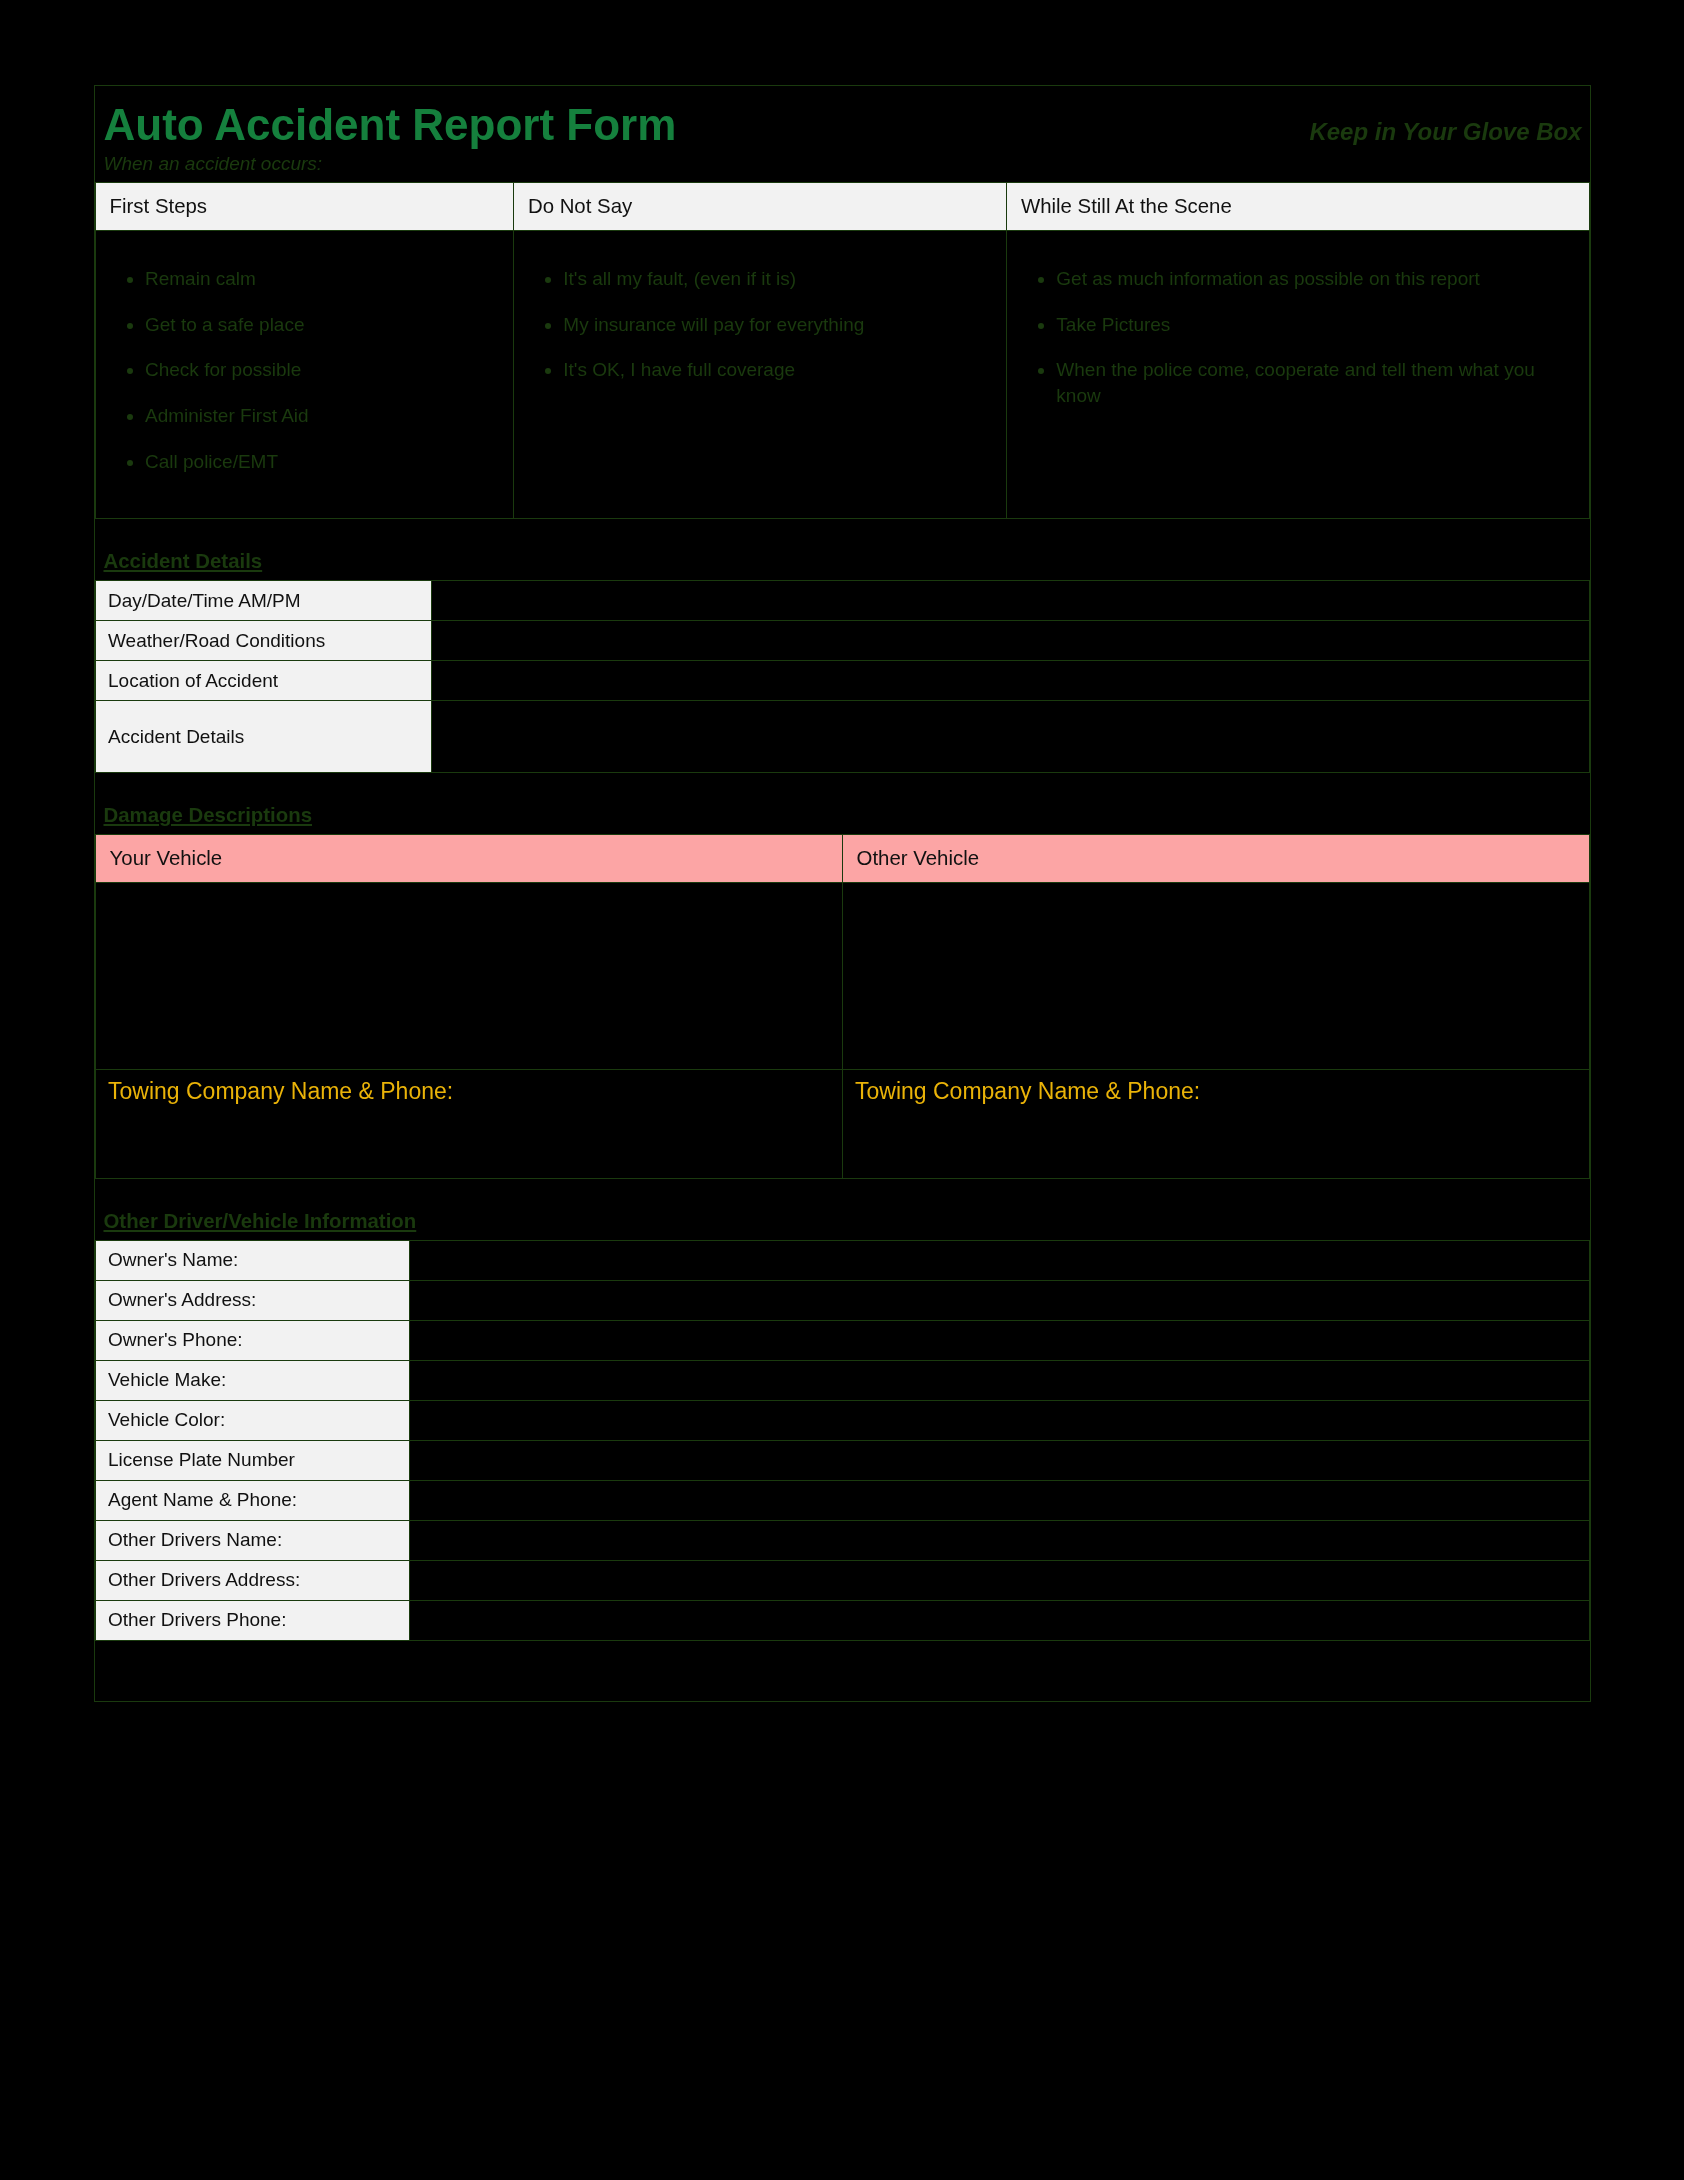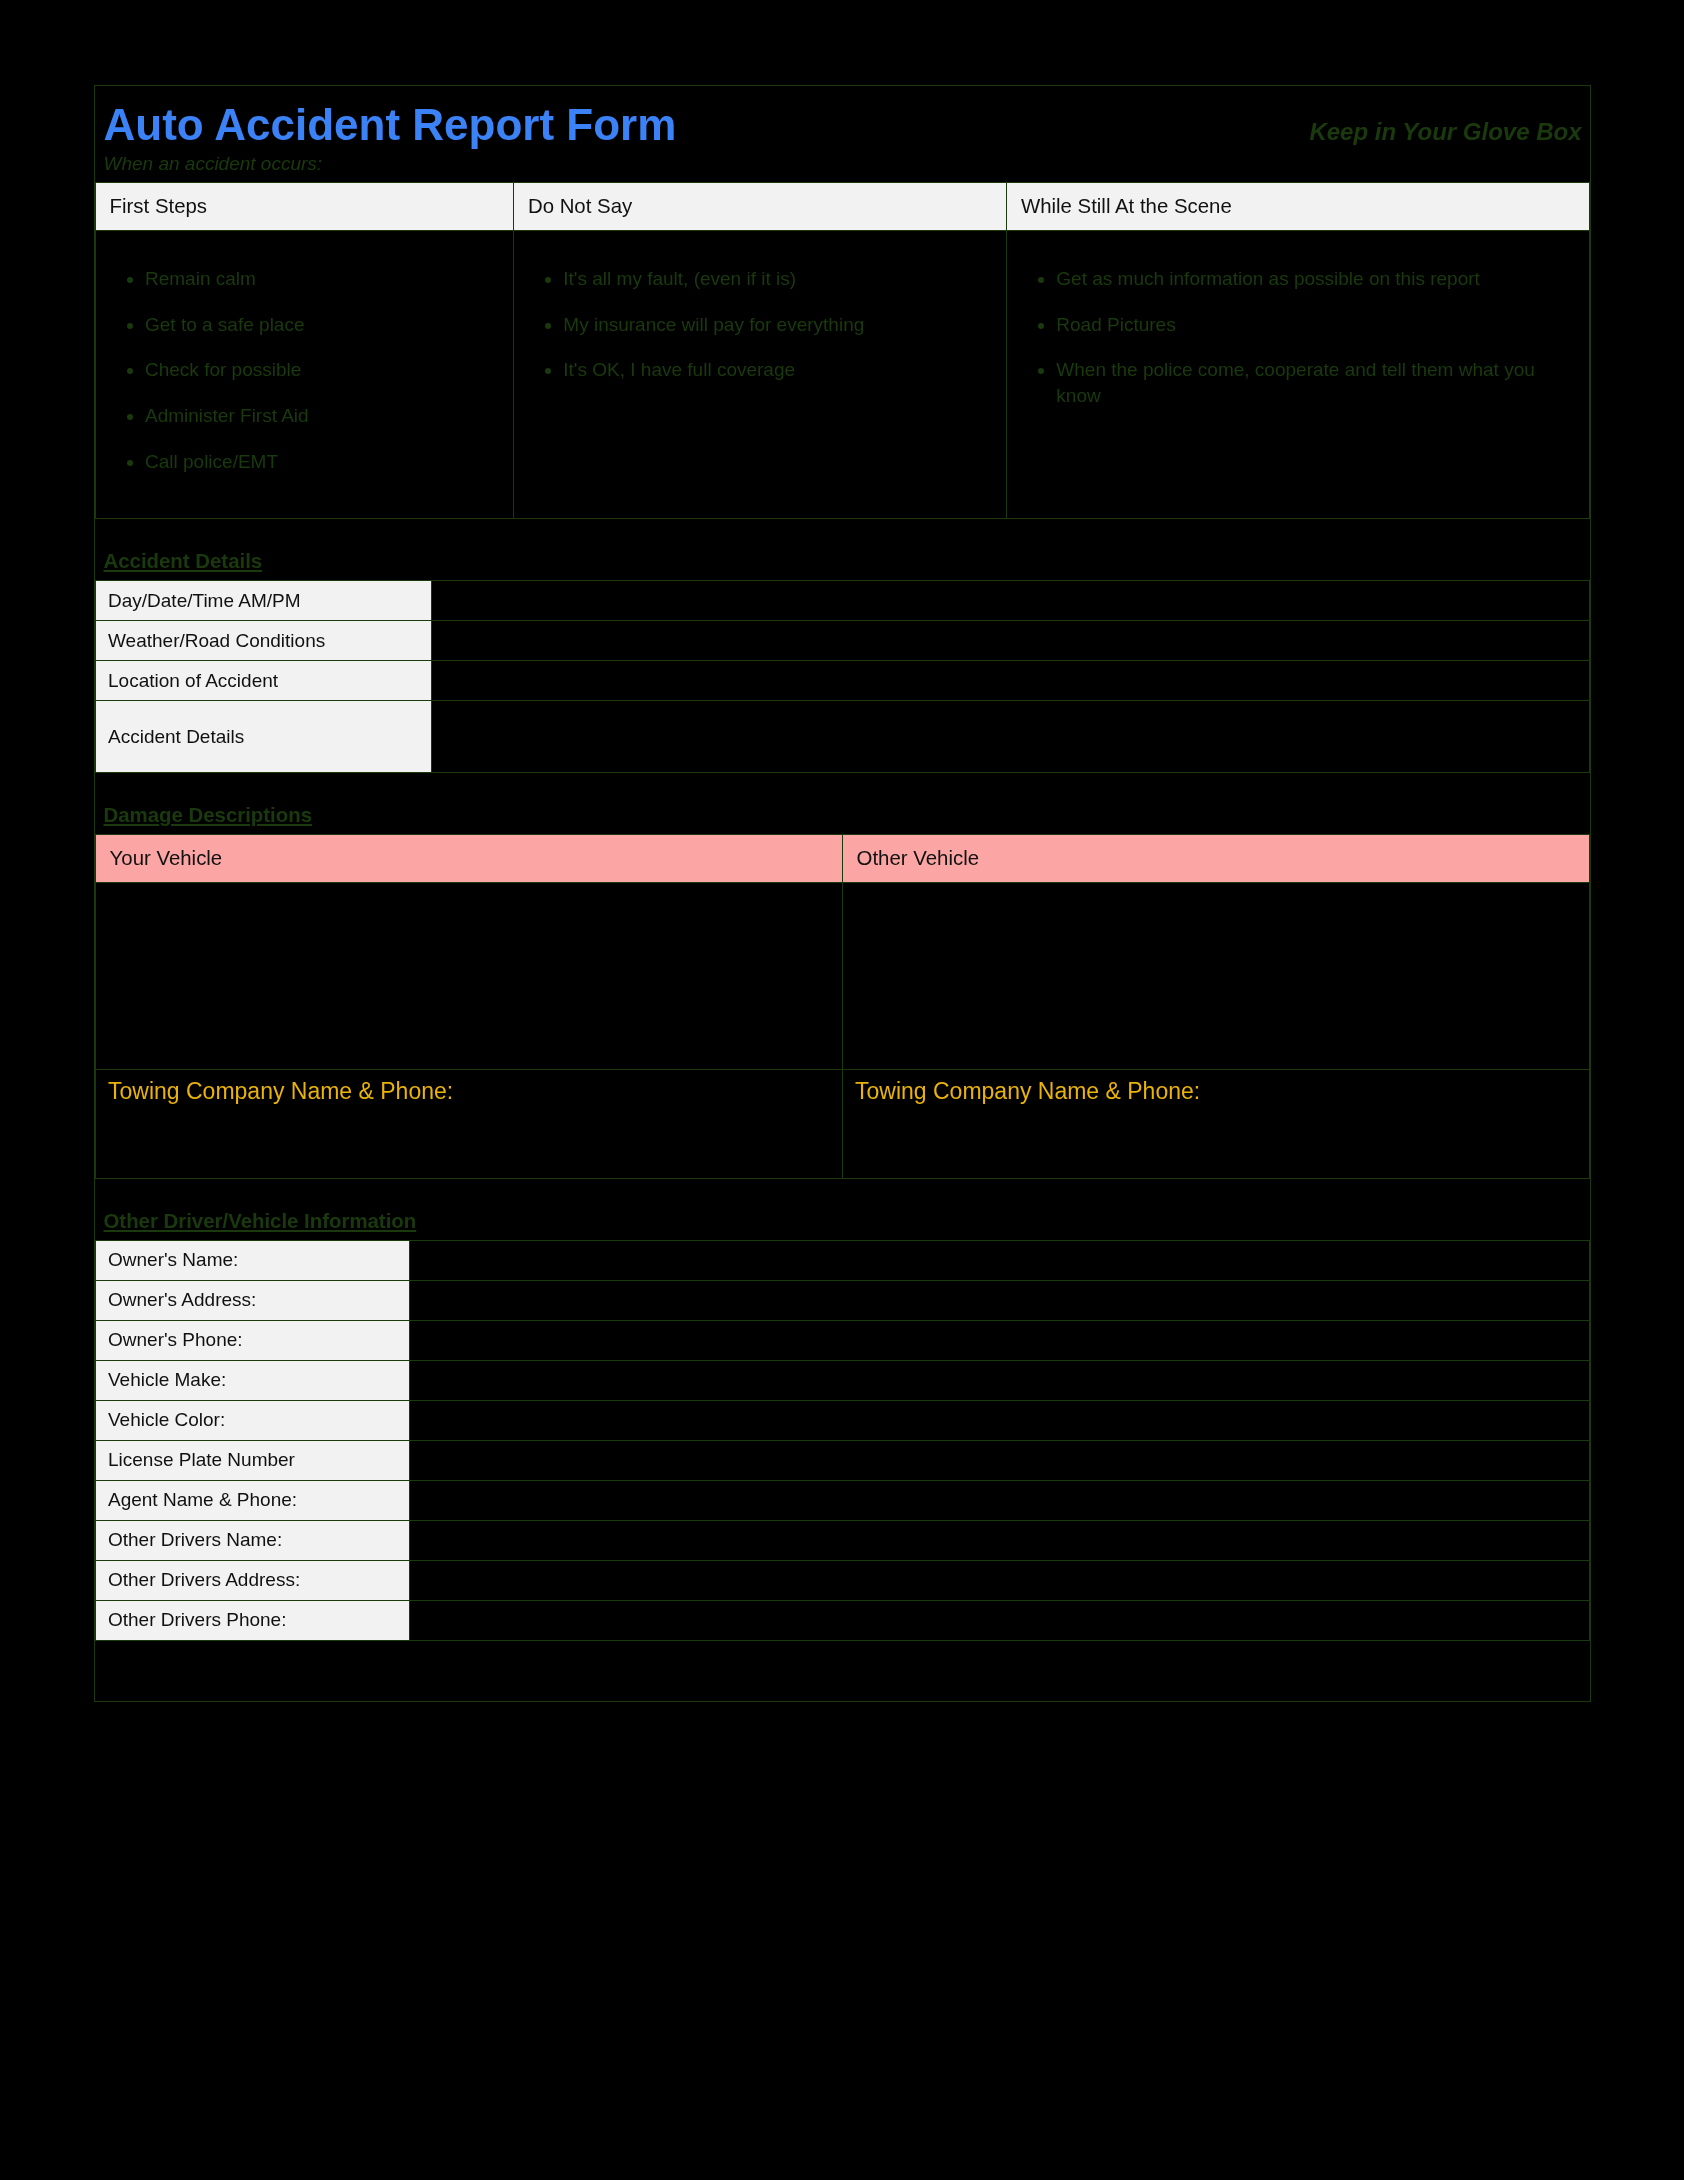--- a/index.html
+++ b/index.html
@@ -18,21 +18,21 @@
     }
     .header-row {
       display: flex;
       justify-content: space-between;
       align-items: baseline;
       padding: 13.6px 8.5px 3.4px 8.5px;
     }
     .title {
       font-size: 44px;
       font-weight: bold;
-      color: #3b82f6;
+      color: #15803d;
     }
     .subtitle-right {
       font-size: 24px;
       font-weight: bold;
       font-style: italic;
       color: #1a3a0e;
     }
     .subhead {
       font-size: 19px;
       font-style: italic;
@@ -165,21 +165,21 @@
       <td>
         <ul>
           <li>It's all my fault, (even if it is)</li>
           <li>My insurance will pay for everything</li>
           <li>It's OK, I have full coverage</li>
         </ul>
       </td>
       <td>
         <ul>
           <li>Get as much information as possible on this report</li>
-          <li>Road Pictures</li>
+          <li>Take Pictures</li>
           <li>When the police come, cooperate and tell them what you know</li>
         </ul>
       </td>
     </tr>
   </tbody>
     </table>
 
   <div class="section-title">Accident Details</div>
 
   <table class="kv-table">

